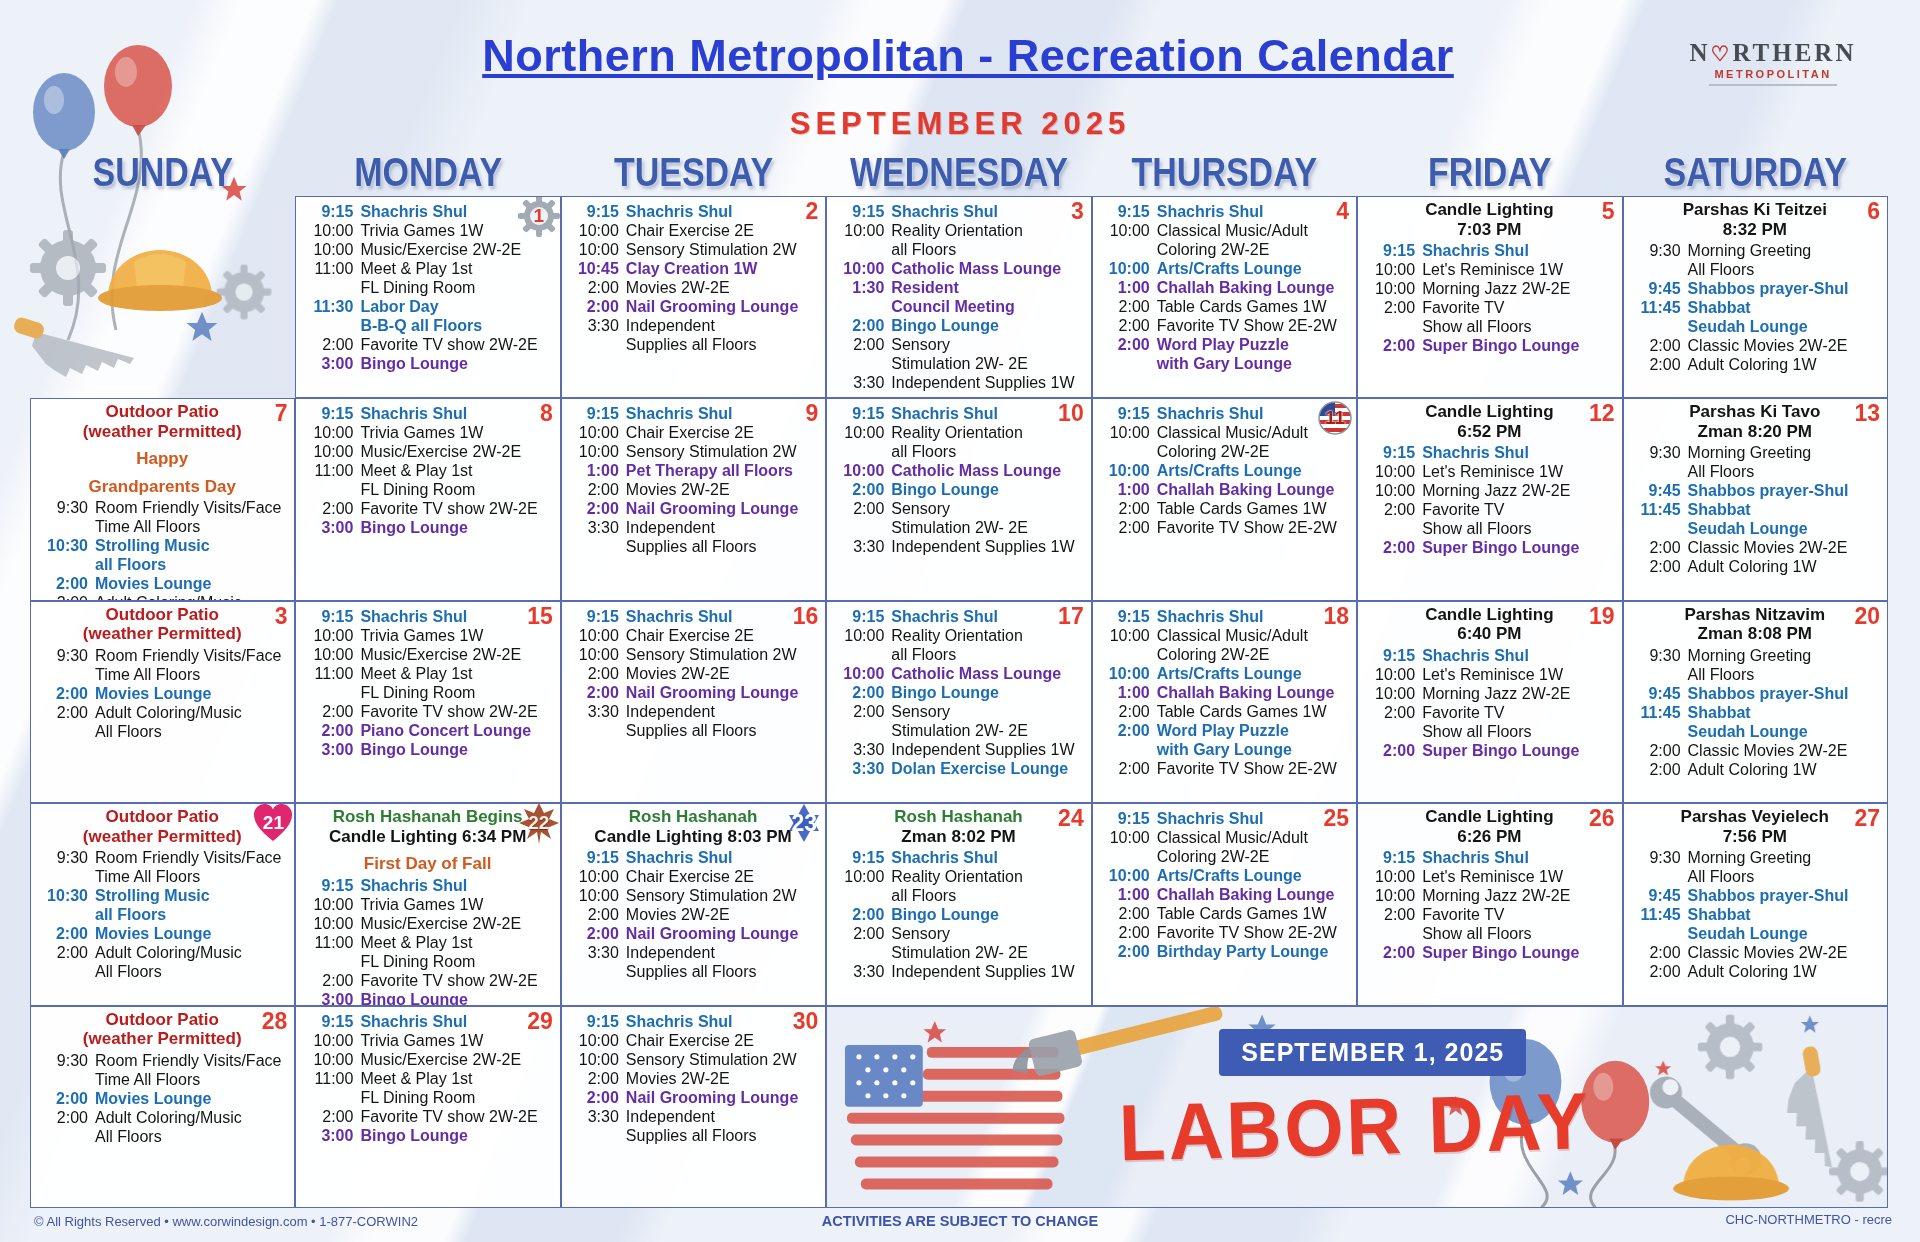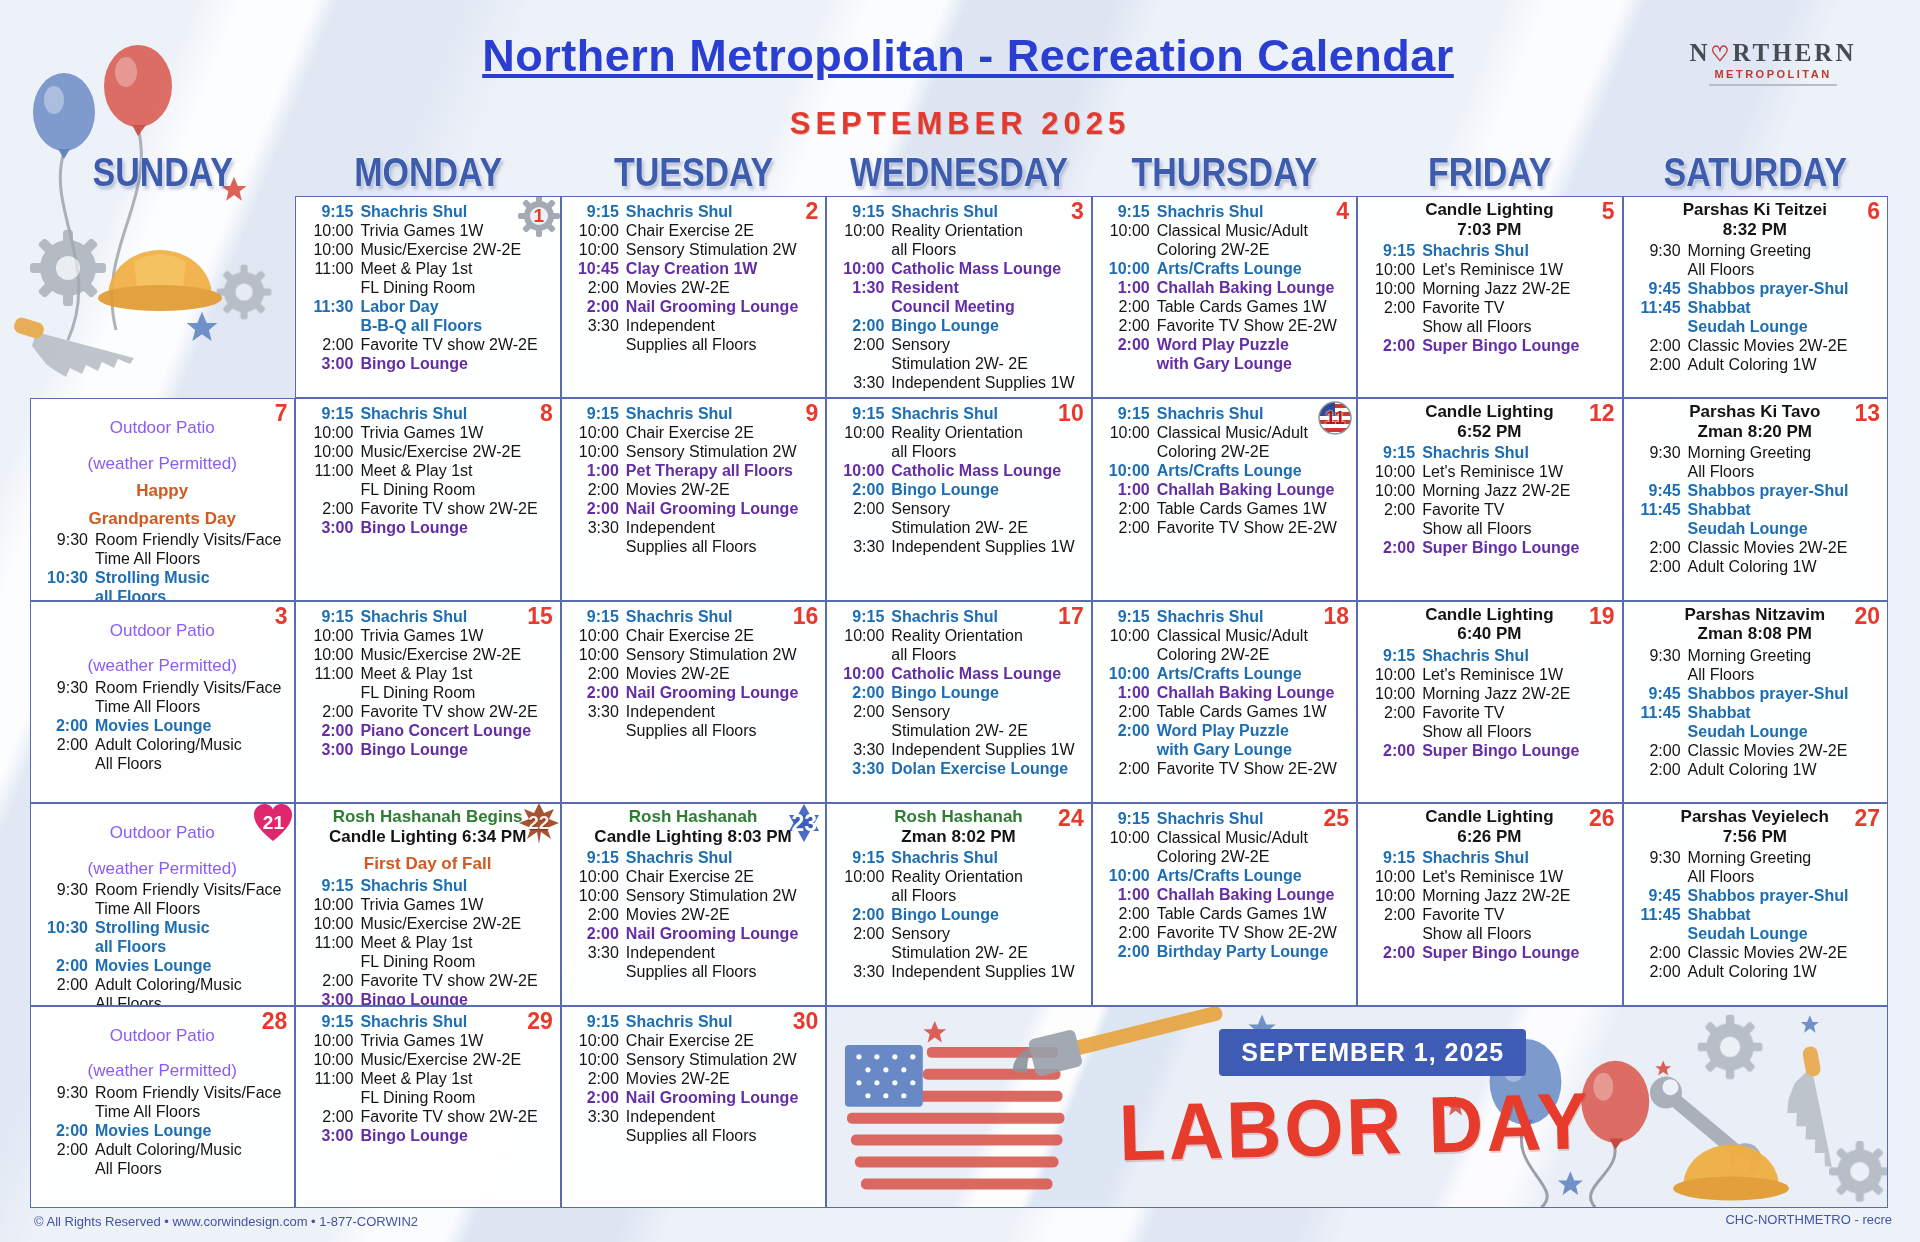--- a/index.html
+++ b/index.html
@@ -43,21 +43,21 @@
   .badge svg{position:absolute;inset:0;width:100%;height:100%;}
   .badge .n{position:absolute;inset:0;display:flex;align-items:center;justify-content:center;
     font-weight:bold;font-size:19px;}
   .badge-gear .n{color:#e83a2c;}
   .badge-flag .n{color:#a81f16;text-shadow:0 0 2px #fff,0 0 2px #fff;}
   .badge-heart .n{color:#fff;}
   .badge-leaf .n{color:#ffefe8;text-shadow:0 1px 1px rgba(80,20,10,.6);}
   .badge-star .n{color:#fff;font-size:23px;}
   
   .note{text-align:center;font-size:17px;line-height:19.5px;font-weight:bold;color:#141414;}
-  .note.c-pink{color:#8b5cf6;font-weight:normal;margin-top:16px;}
+  .note.c-pink{color:#b91c1c;font-weight:bold;}
   .note.c-orange{color:#d05a20;margin-top:8px;}
   .note.c-green{color:#2f7d33;}
   .note.c-black{color:#141414;}
   .evs{margin-top:2px;}
   .ev{display:flex;font-size:16px;line-height:19px;color:#141414;}
   .ev .t{width:52px;min-width:52px;text-align:right;margin-right:7px;}
   .ev .x{flex:1;}
   .ev.c-blue{color:#1d6db2;font-weight:bold;}
   .ev.c-purple{color:#642da6;font-weight:bold;}
   .ev.c-plain{color:#141414;font-weight:normal;}
@@ -1168,14 +1168,15 @@
           </div>
           <div class="ev c-plain">
             <span class="t">3:30</span>
             <span class="x">Independent<br>Supplies all Floors</span>
           </div>
         </div>
       </div>
     </div>
 
   <div class="footer-left">© All Rights Reserved • www.corwindesign.com • 1-877-CORWIN2</div>
+  <div class="footer-center">ACTIVITIES ARE SUBJECT TO CHANGE</div>
   <div class="footer-right">CHC-NORTHMETRO - recre</div>
 </div>
 
 </body></html>

